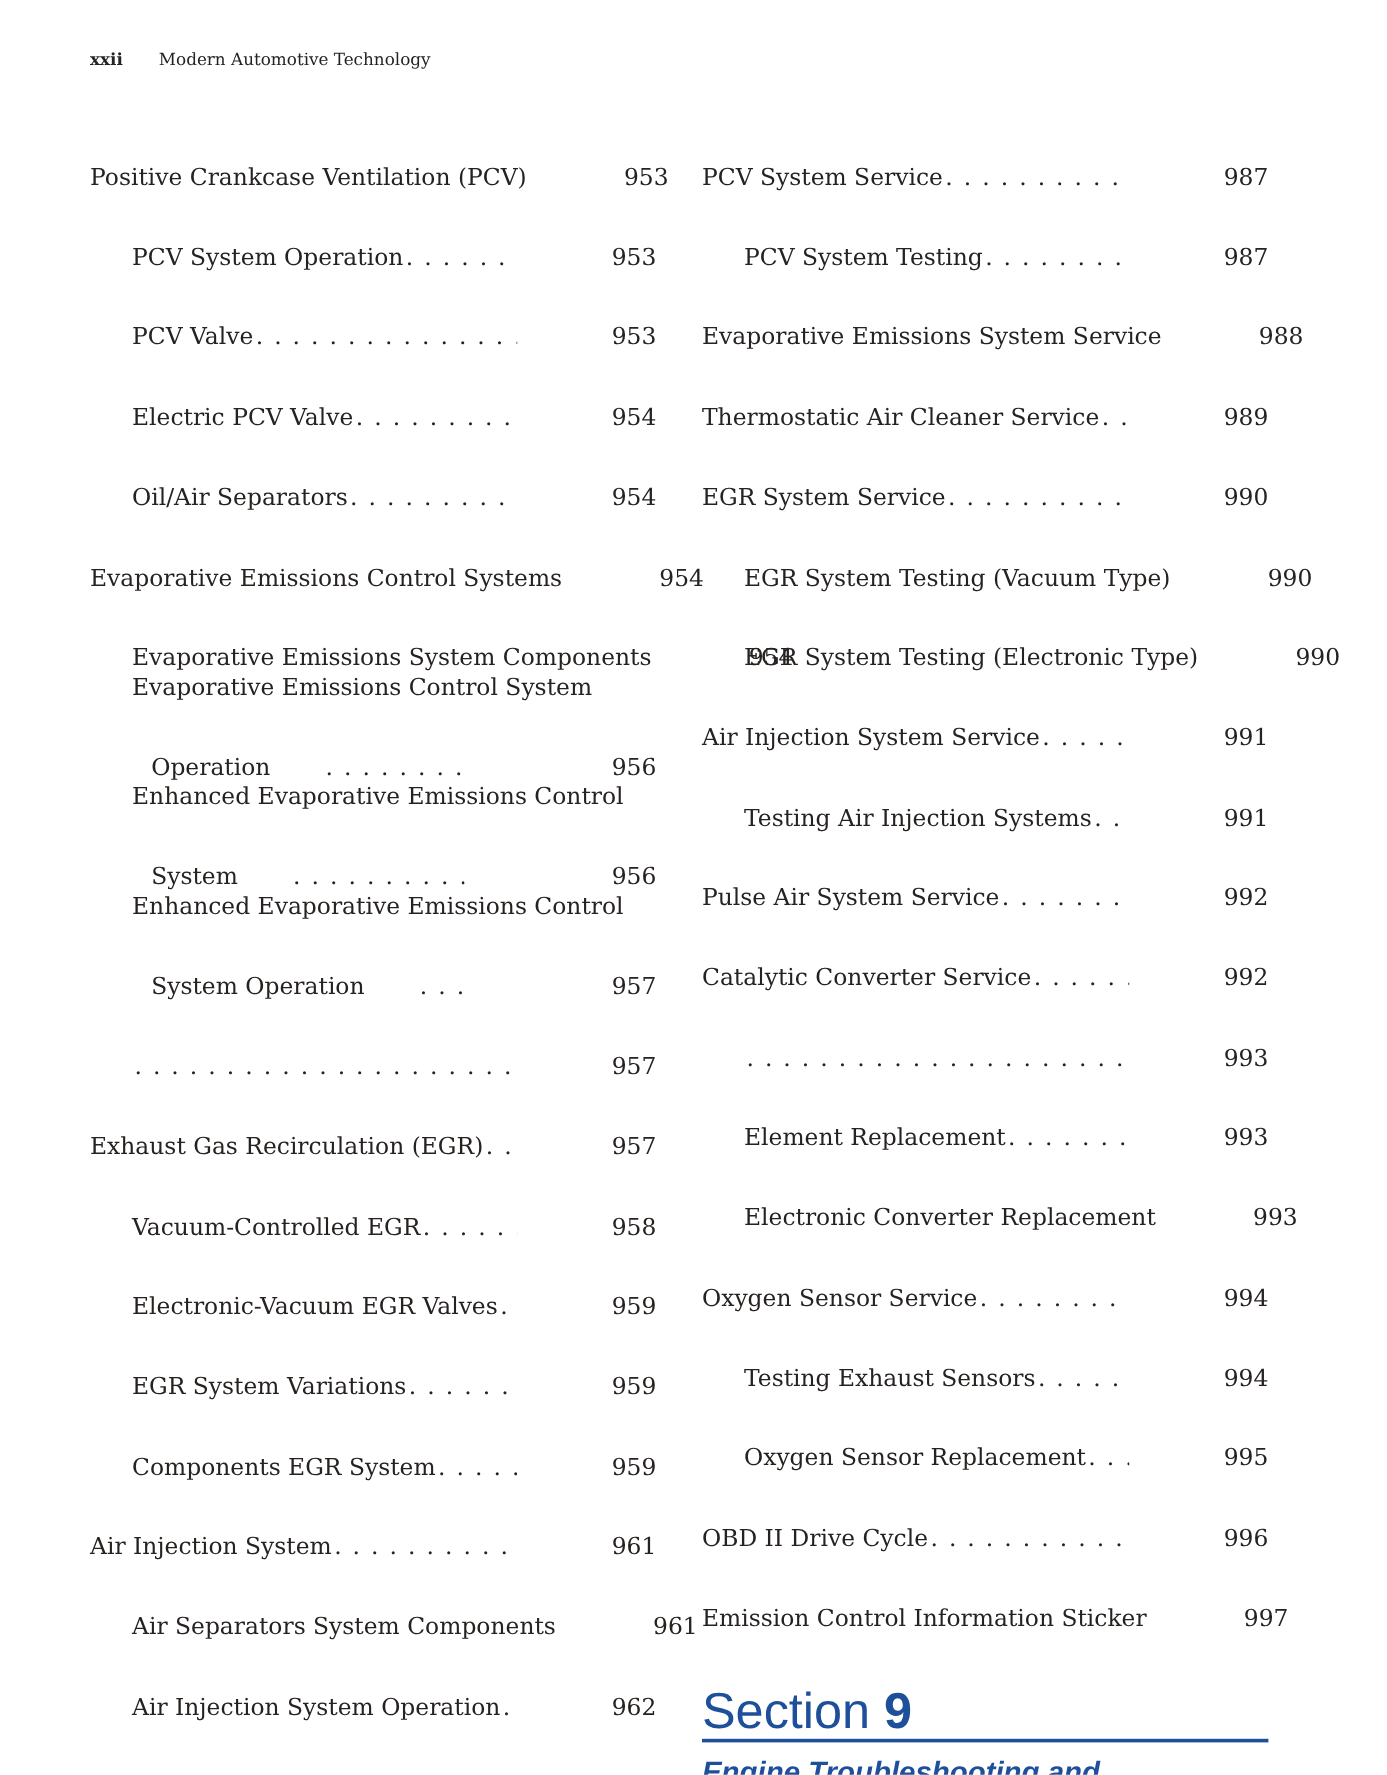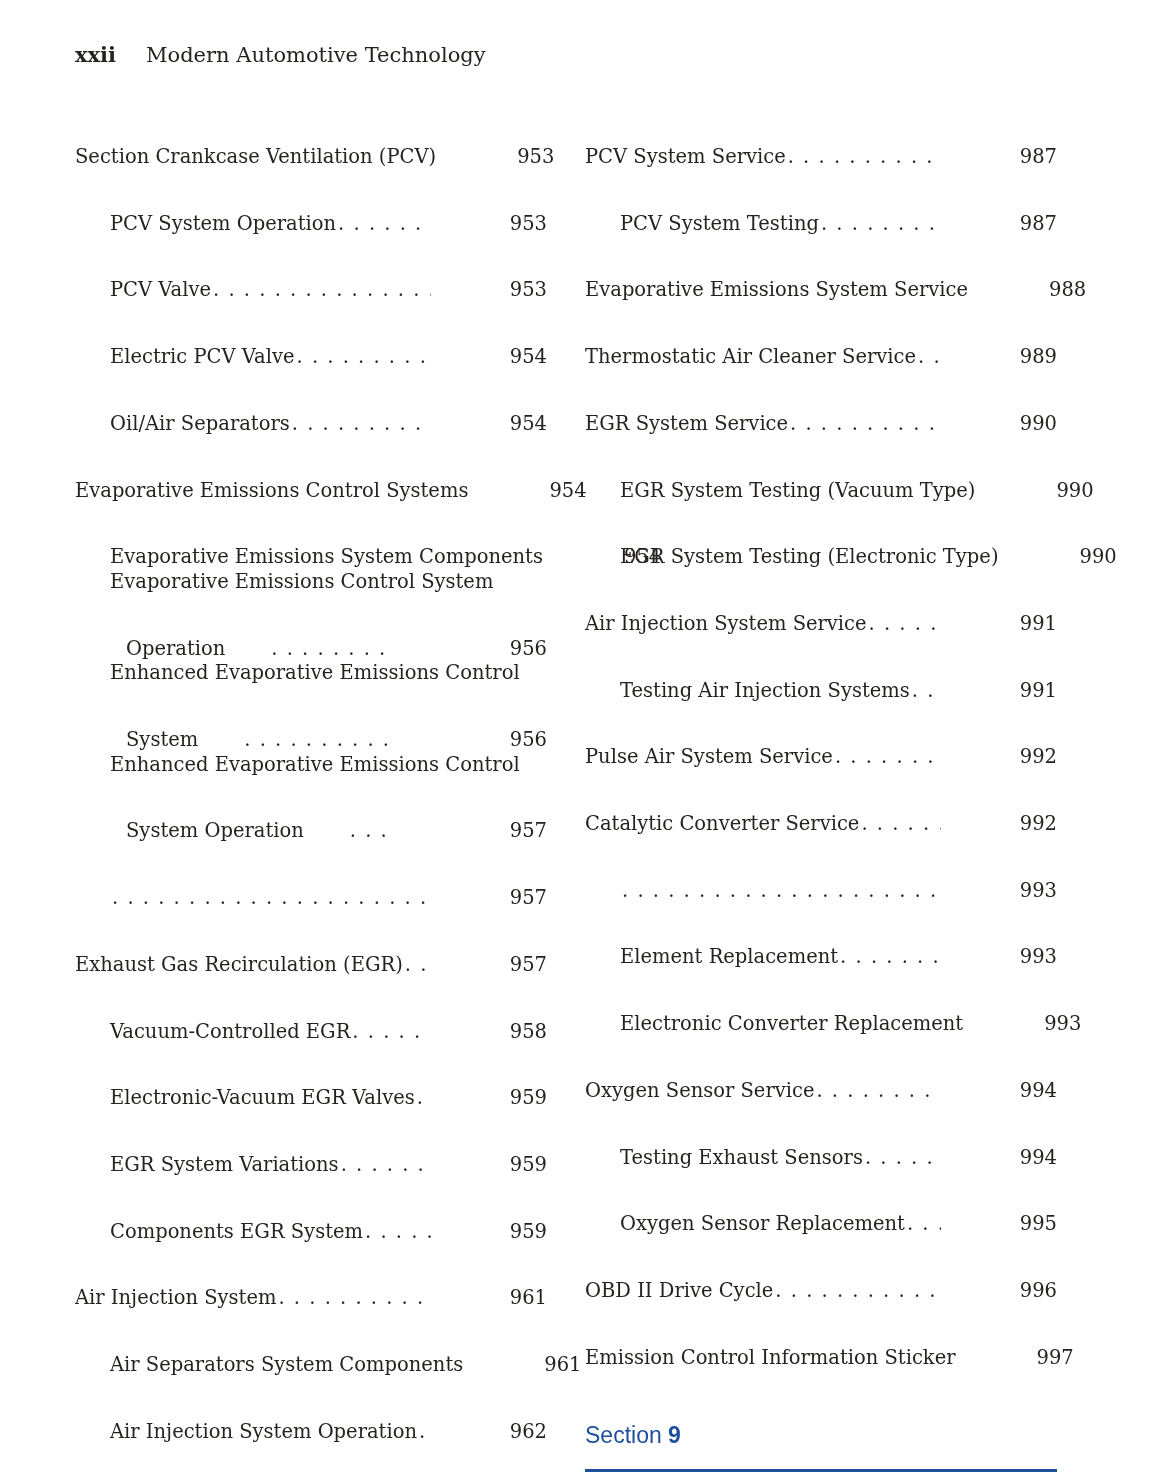--- a/index.html
+++ b/index.html
@@ -6,43 +6,43 @@
     --chapterBlue:#1a86c8;
     --sectionBlue:#1d4f9b;
     --bodyText:#262220;
   }
   html,body{margin:0;padding:0;background:#ffffff;}
   body{
     width:1156px;height:1479px;overflow:hidden;
     font-family:"DejaVu Serif", serif;color:var(--bodyText);
   }
   .page{padding:42px 0 0 75px;}
-  .header{font-size:21px;margin-bottom:36px;}
+  .header{font-size:14px;margin-bottom:36px;}
   .header .folio{font-weight:bold;margin-right:30px;}
   .cols{display:flex;gap:38px;}
   .col{width:472px;flex:0 0 472px;}
 
   
   .entry{display:flex;align-items:baseline;font-size:19.5px;line-height:24.7px;}
   .entry .label{white-space:nowrap;}
   .entry .dots{flex:1 1 auto;min-width:0;overflow:hidden;white-space:nowrap;margin:0 4px 0 2px;}
   .entry .dots::after{
     content:". . . . . . . . . . . . . . . . . . . . . . . . . . . . . . . . . . . . . . . . . . . . . . . . . . . . . . . .";
     letter-spacing:1.5px;
   }
   .entry .page{white-space:nowrap;}
   .lvl-1{padding-left:35px;}
   .lvl-2{padding-left:51px;gap:44px;}
   .no-dots .dots::after{content:"";}
 
   
   .section-head{
-    font-family:"Liberation Sans", sans-serif;font-size:23px;
+    font-family:"Liberation Sans", sans-serif;font-size:42px;
     color:var(--sectionBlue);border-bottom:3px solid var(--sectionBlue);
-    padding-bottom:17px;margin-top:48px;line-height:34px;
+    padding-bottom:6px;margin-top:48px;line-height:34px;
   }
   .section-head .num{font-weight:bold;}
   .section-subtitle{
     font-family:"Liberation Sans", sans-serif;font-size:24.5px;
     font-weight:bold;font-style:italic;color:var(--sectionBlue);
     margin-top:12px;line-height:28px;
   }
 </style>
 </head>
 <body>
@@ -53,21 +53,21 @@
     <span class="folio">xxii</span><span>Modern Automotive Technology</span>
   </div>
 
   <div class="cols">
 
     <div class="col">
 
       <div>
 
       <div class="entry lvl-0">
-            <span class="label">Section Crankcase Ventilation (PCV)</span>
+            <span class="label">Positive Crankcase Ventilation (PCV)</span>
             <span class="dots"></span>
             <span class="page">953</span>
           </div>
           <div class="entry lvl-1">
             <span class="label">PCV System Operation</span>
             <span class="dots"></span>
             <span class="page">953</span>
           </div>
           <div class="entry lvl-1">
             <span class="label">PCV Valve</span>

